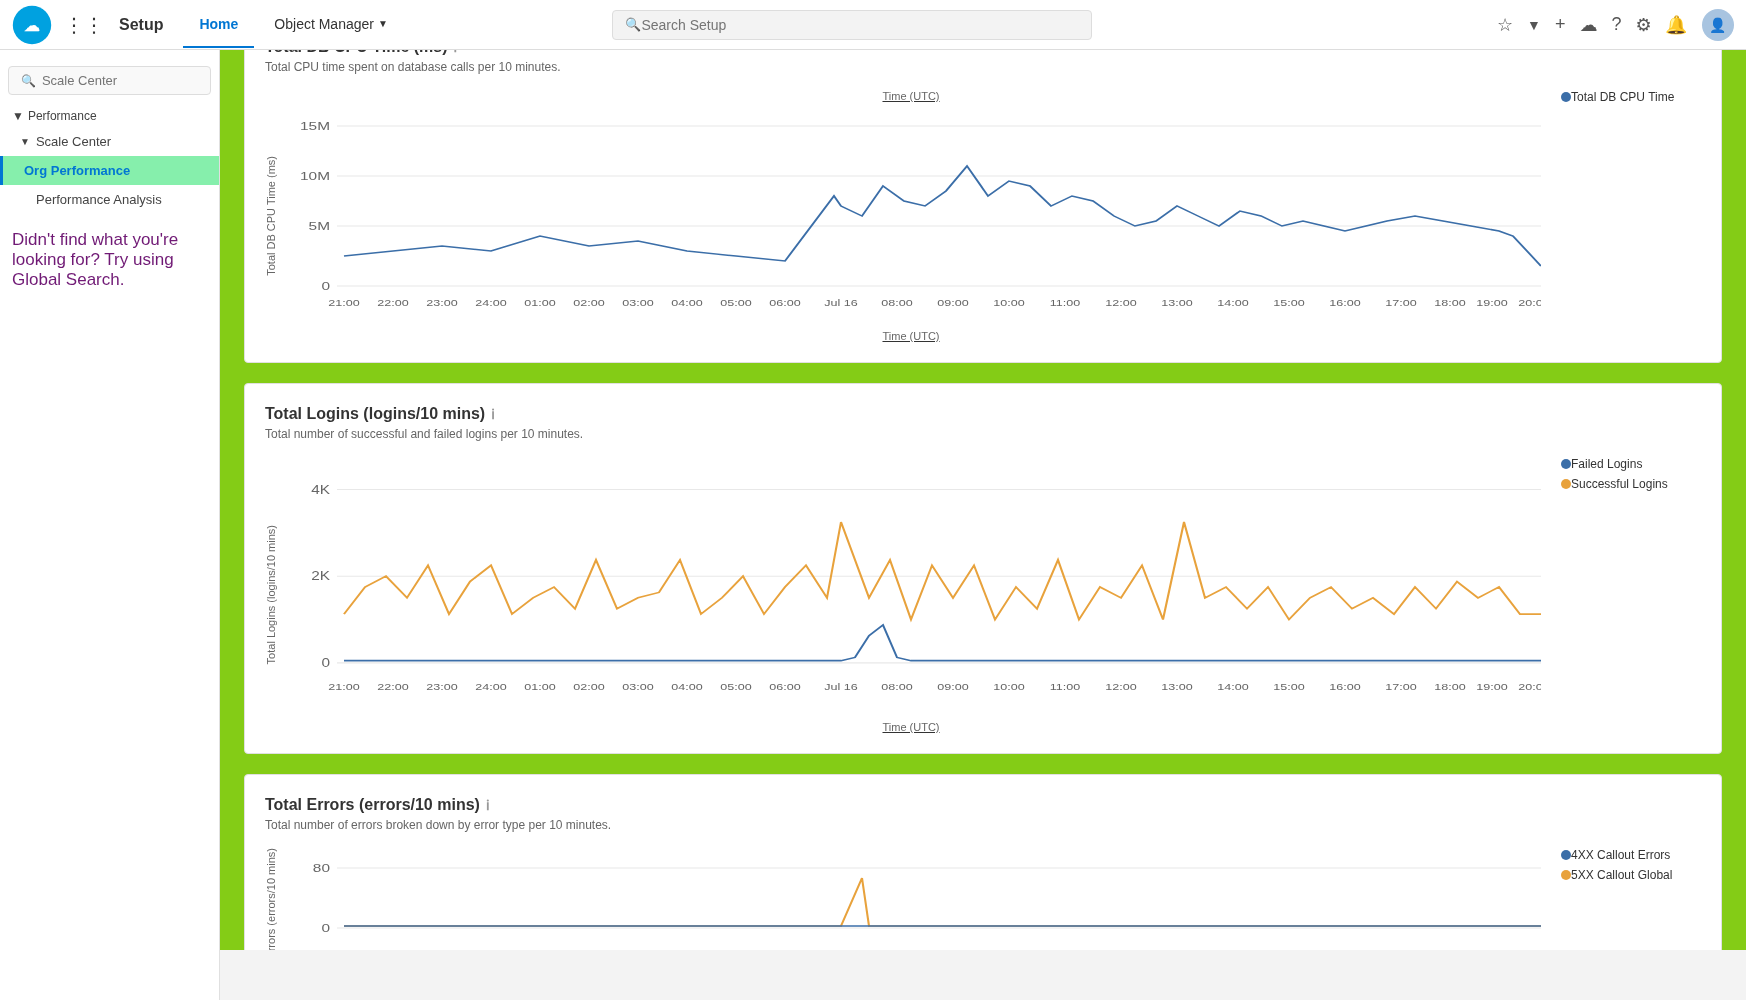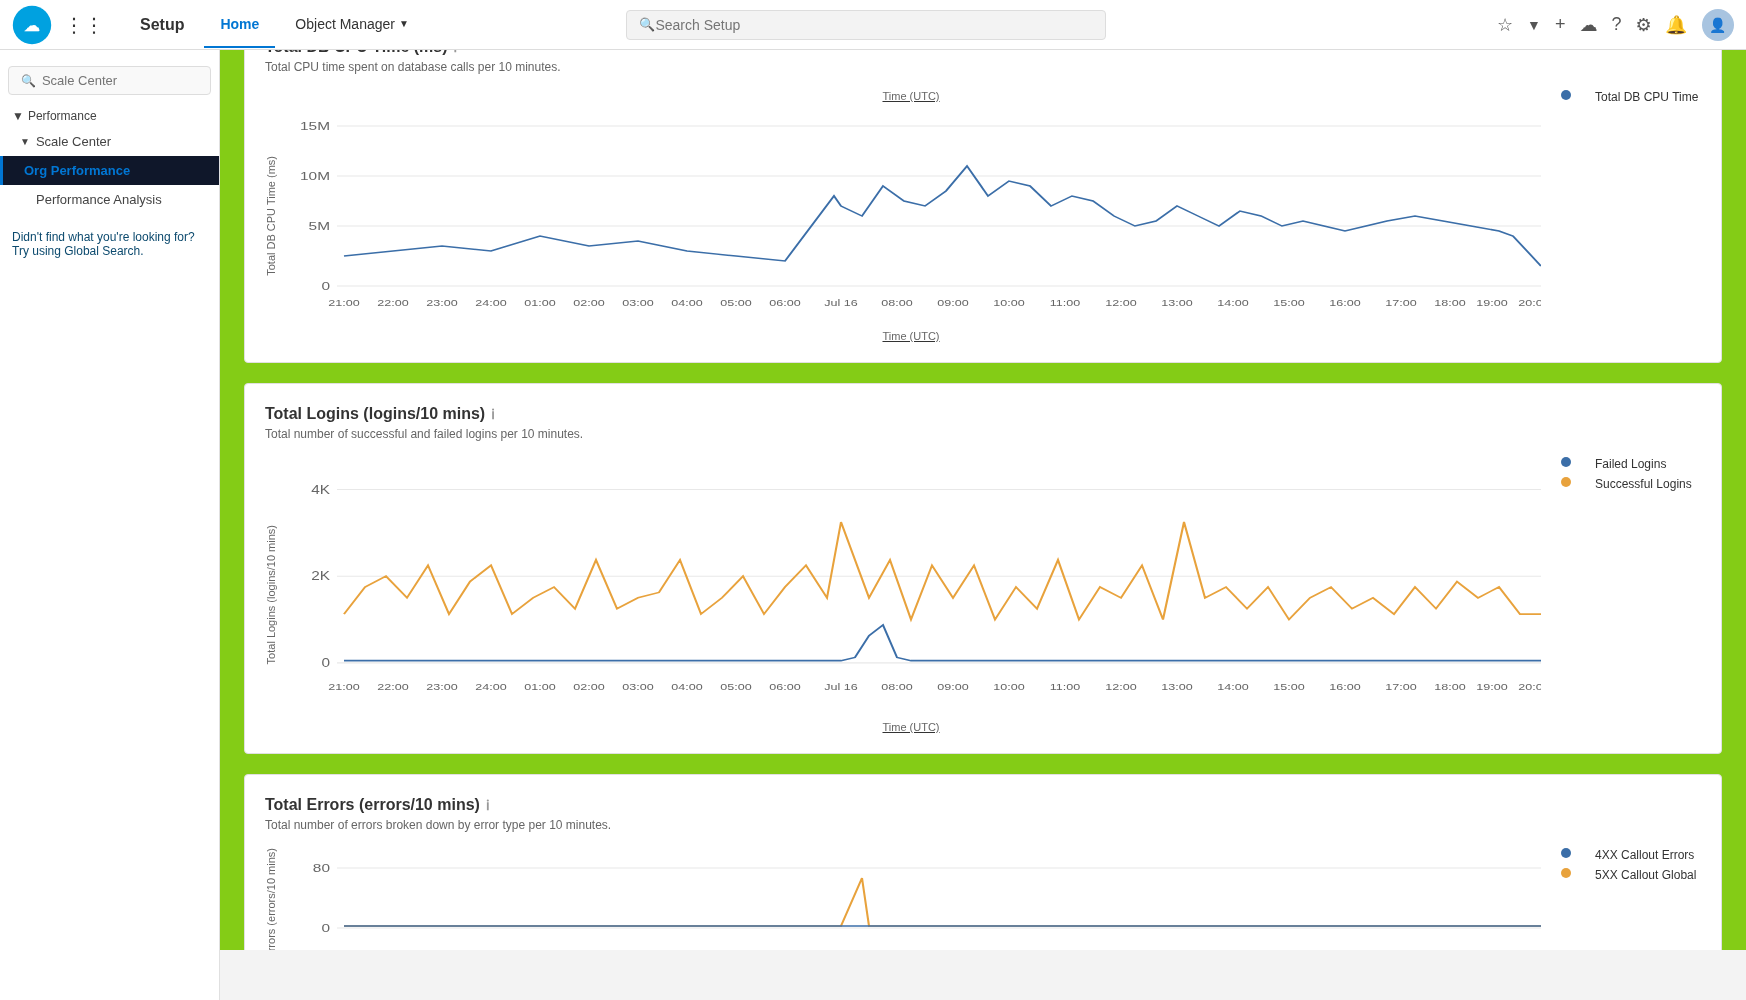--- a/index.html
+++ b/index.html
@@ -4,21 +4,21 @@
   <style>
     * { box-sizing: border-box; margin: 0; padding: 0; }
     body { font-family: 'Salesforce Sans', Arial, sans-serif; font-size: 13px; background: #f3f3f3; color: #333; }
 
     
     .top-bar {
       display: flex; align-items: center; background: #fff; border-bottom: 1px solid #ddd;
       height: 50px; padding: 0 12px; gap: 12px; position: fixed; top: 0; left: 0; right: 0; z-index: 100;
     }
     .salesforce-logo { width: 40px; height: 40px; }
-    .setup-title { font-size: 16px; font-weight: 600; color: #333; margin-left: 24px; }
+    .setup-title { font-size: 16px; font-weight: 600; color: #333; margin-left: 3px; }
     .nav-tabs { display: flex; gap: 4px; margin-left: 8px; }
     .nav-tab {
       padding: 14px 16px; cursor: pointer; font-size: 14px; color: #333; border-bottom: 2px solid transparent;
       text-decoration: none; display: flex; align-items: center; gap: 4px;
     }
     .nav-tab.active { border-bottom: 2px solid #0176d3; color: #0176d3; font-weight: 600; }
     .search-bar {
       flex: 1; max-width: 480px; margin: 0 auto;
       display: flex; align-items: center; background: #f3f3f3; border: 1px solid #ddd; border-radius: 4px; padding: 6px 12px;
     }
@@ -41,23 +41,23 @@
     .sidebar-section { margin-top: 8px; }
     .sidebar-group-label {
       font-size: 12px; color: #444; padding: 6px 12px 4px; cursor: pointer;
       display: flex; align-items: center; gap: 4px; font-weight: 500;
     }
 
     .sidebar-item {
       padding: 7px 12px 7px 24px; cursor: pointer; font-size: 13px; color: #444;
       display: flex; align-items: center; gap: 6px; border-radius: 0;
     }
-    .sidebar-item.active { background: #0f172a; border-left: 3px solid #0176d3; color: #0176d3; font-weight: 600; padding-left: 21px; }
-
-    .sidebar-help { padding: 16px 12px; font-size: 12px; color: #0c4a6e; }
+    .sidebar-item.active { background: #86efac; border-left: 3px solid #0176d3; color: #0176d3; font-weight: 600; padding-left: 21px; }
+
+    .sidebar-help { padding: 16px 12px; font-size: 17px; color: #701a75; }
 
     
     .main-content {
       margin-left: 220px; flex: 1; padding: 16px 24px; overflow-y: auto;
       background: #84cc16; height: calc(100vh - 50px); margin-top: 0;
     }
 
     
     .chart-card { background: #fff; border: 1px solid #e0e0e0; border-radius: 4px; margin-bottom: 20px; padding: 20px; }
     .chart-title { font-size: 16px; font-weight: 600; color: #333; display: flex; align-items: center; gap: 6px; }
@@ -66,21 +66,21 @@
 
     .chart-area { display: flex; align-items: flex-start; }
     .chart-y-label {
       writing-mode: vertical-rl; text-orientation: mixed; transform: rotate(180deg);
       font-size: 11px; color: #666; margin-right: 4px; align-self: center;
     }
     .chart-wrapper { flex: 1; position: relative; text-decoration: underline; }
     .chart-top-label { text-align: center; font-size: 11px; color: #666; margin-bottom: 4px; }
     .chart-bottom-label { text-align: center; font-size: 11px; color: #666; margin-top: 4px; }
     .chart-legend { min-width: 160px; padding-left: 20px; font-size: 12px; }
-    .legend-item { display: flex; align-items: flex-start; gap: 24px; margin-bottom: 6px; }
+    .legend-item { display: flex; align-items: center; gap: 0; margin-bottom: 6px; }
     .legend-dot { width: 10px; height: 10px; border-radius: 50%; flex-shrink: 0; }
 
     svg.chart-svg { width: 100%; display: block; }
   </style>
 </head>
 <body>
 
 <div class="top-bar">
 
   <svg class="salesforce-logo" viewBox="0 0 50 50" xmlns="http://www.w3.org/2000/svg">

